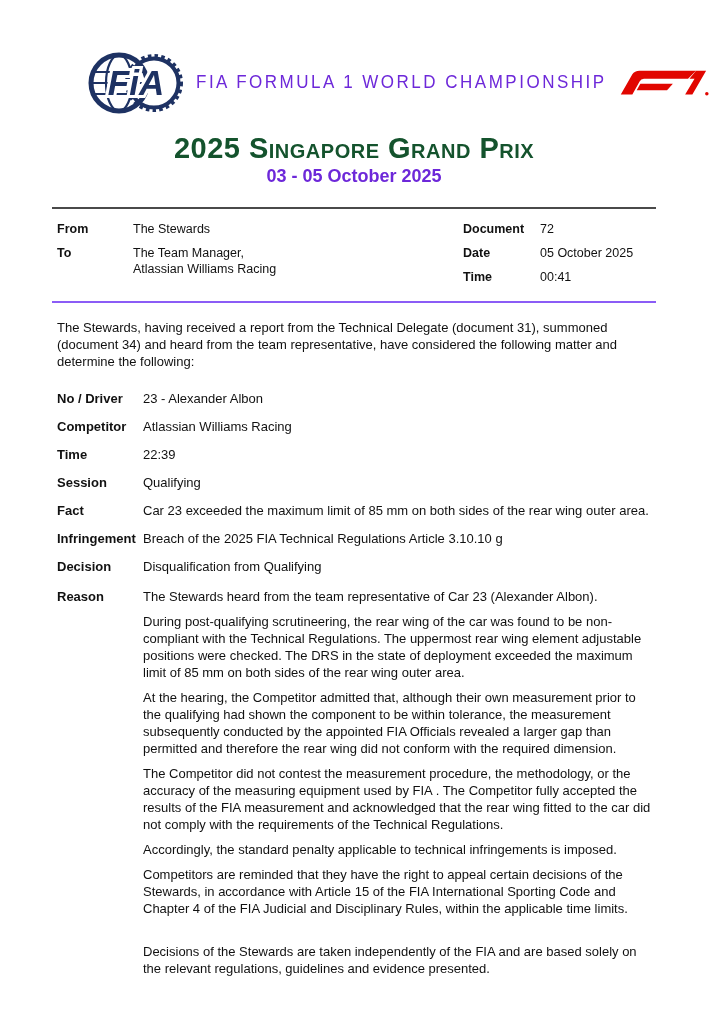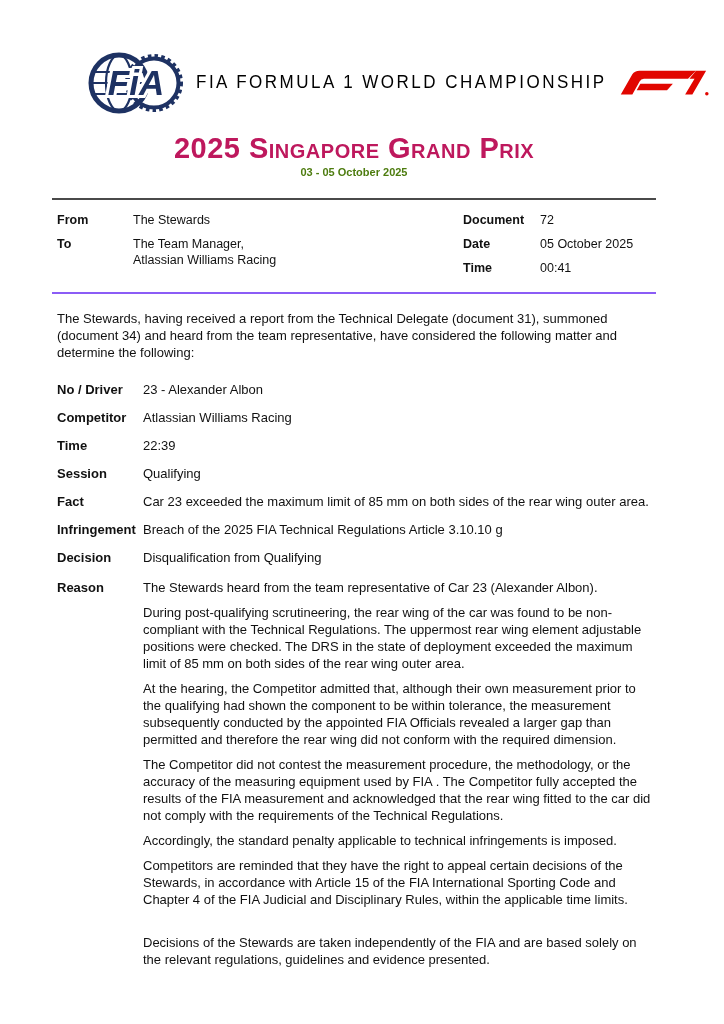--- a/index.html
+++ b/index.html
@@ -12,32 +12,32 @@
   .page { position:relative; width:708px; height:1024px; background:#fff; }
 
   
   .hdr {
     display:flex; align-items:center; justify-content:space-between;
     padding:50px 62px 0 86px;
   }
   .fia-logo { width:108px; height:66px; flex:0 0 auto; }
   .champ-line {
     flex:1; 
-    font-size:17px; letter-spacing:2.5px; color:#000000;
+    font-size:17px; letter-spacing:2.5px; color:#6d28d9;
     font-weight:400; transform:scaleY(1.05);
     white-space:nowrap; padding:0 8px 0 2px;
   }
   .f1-logo { width:94px; height:34px; flex:0 0 auto; }
 
   .title-block { text-align:center; margin-top:16px; }
   .gp-title {
     font-size:29px; font-weight:bold; font-variant:small-caps;
-    letter-spacing:0.5px; color:#be185d;margin-top:10px;
+    letter-spacing:0.5px; color:#14532d;margin-top:10px;
   }
-  .gp-dates { font-size:11px; font-weight:bold; color:#4d7c0f; margin-top:1px; }
+  .gp-dates { font-size:18px; font-weight:bold; color:#6d28d9; margin-top:1px; }
 
   
   .meta {
     margin:20px 52px 0 52px;
     border-top:2px solid #4a4a4a; border-bottom:2px solid #8b5cf6;
     padding:12px 0 16px 5px;
     display:flex;
   }
   .meta-left  { width:406px; }
   .meta-right { flex:1; }

